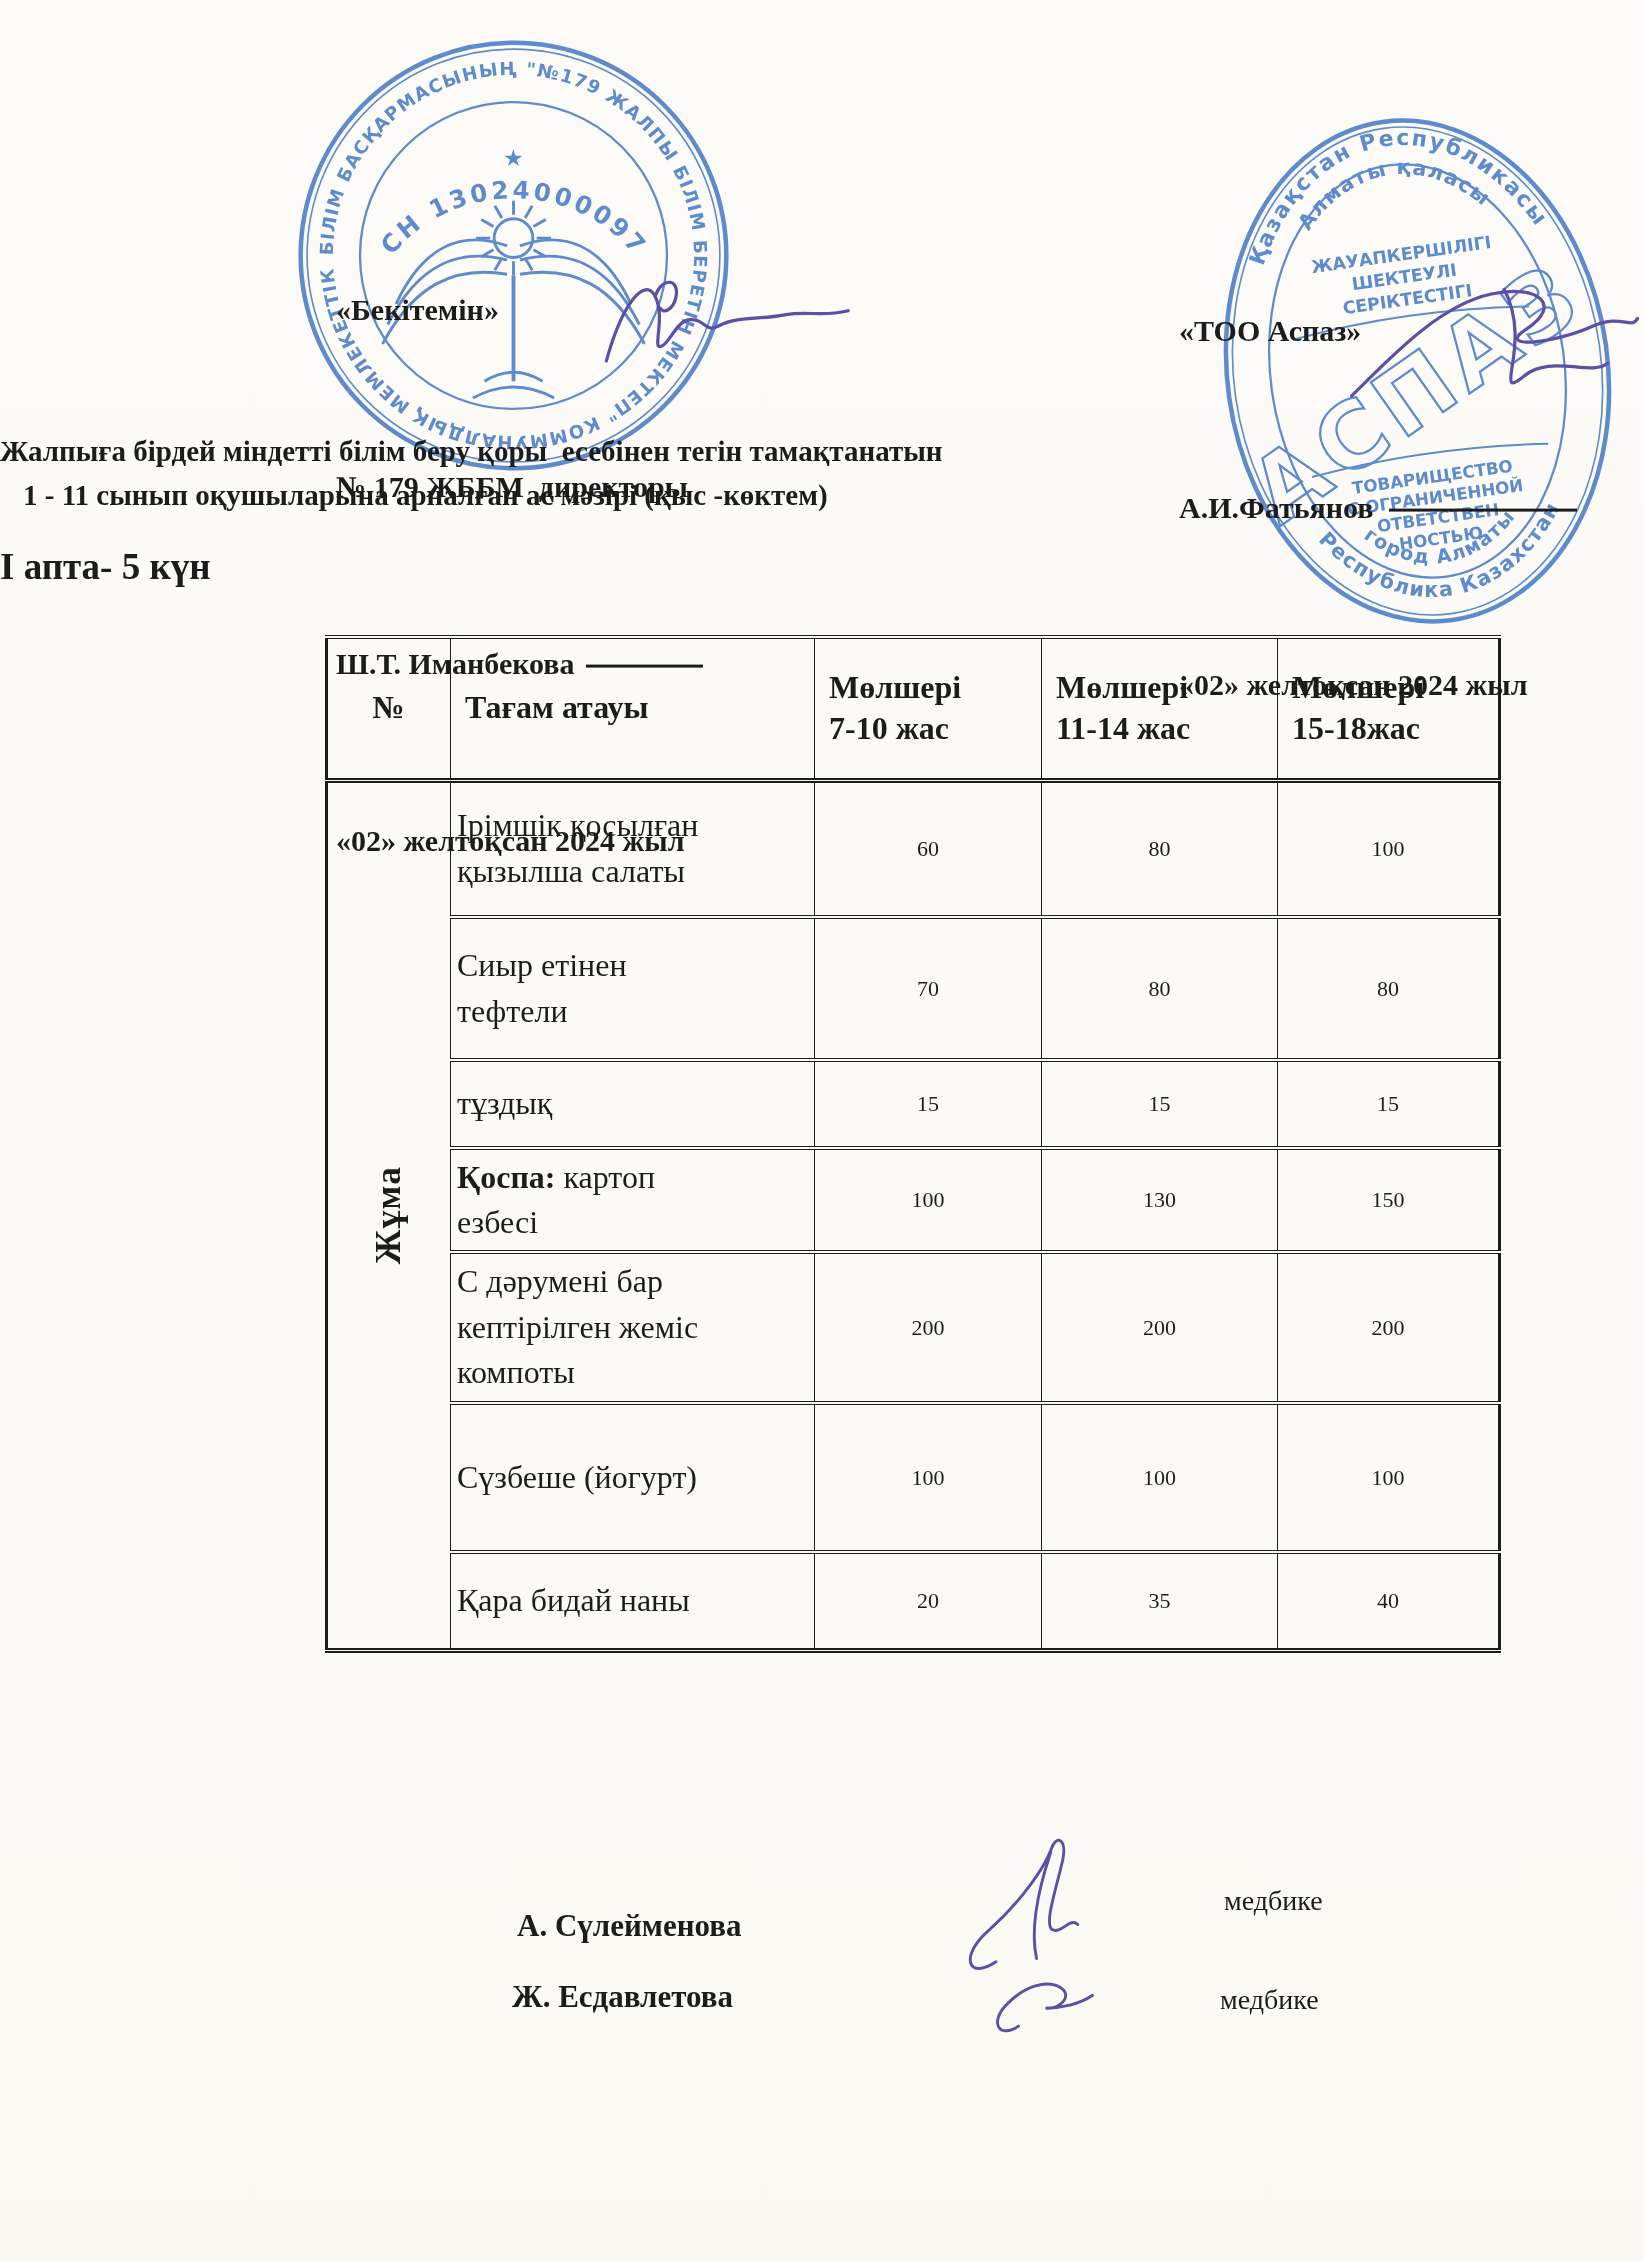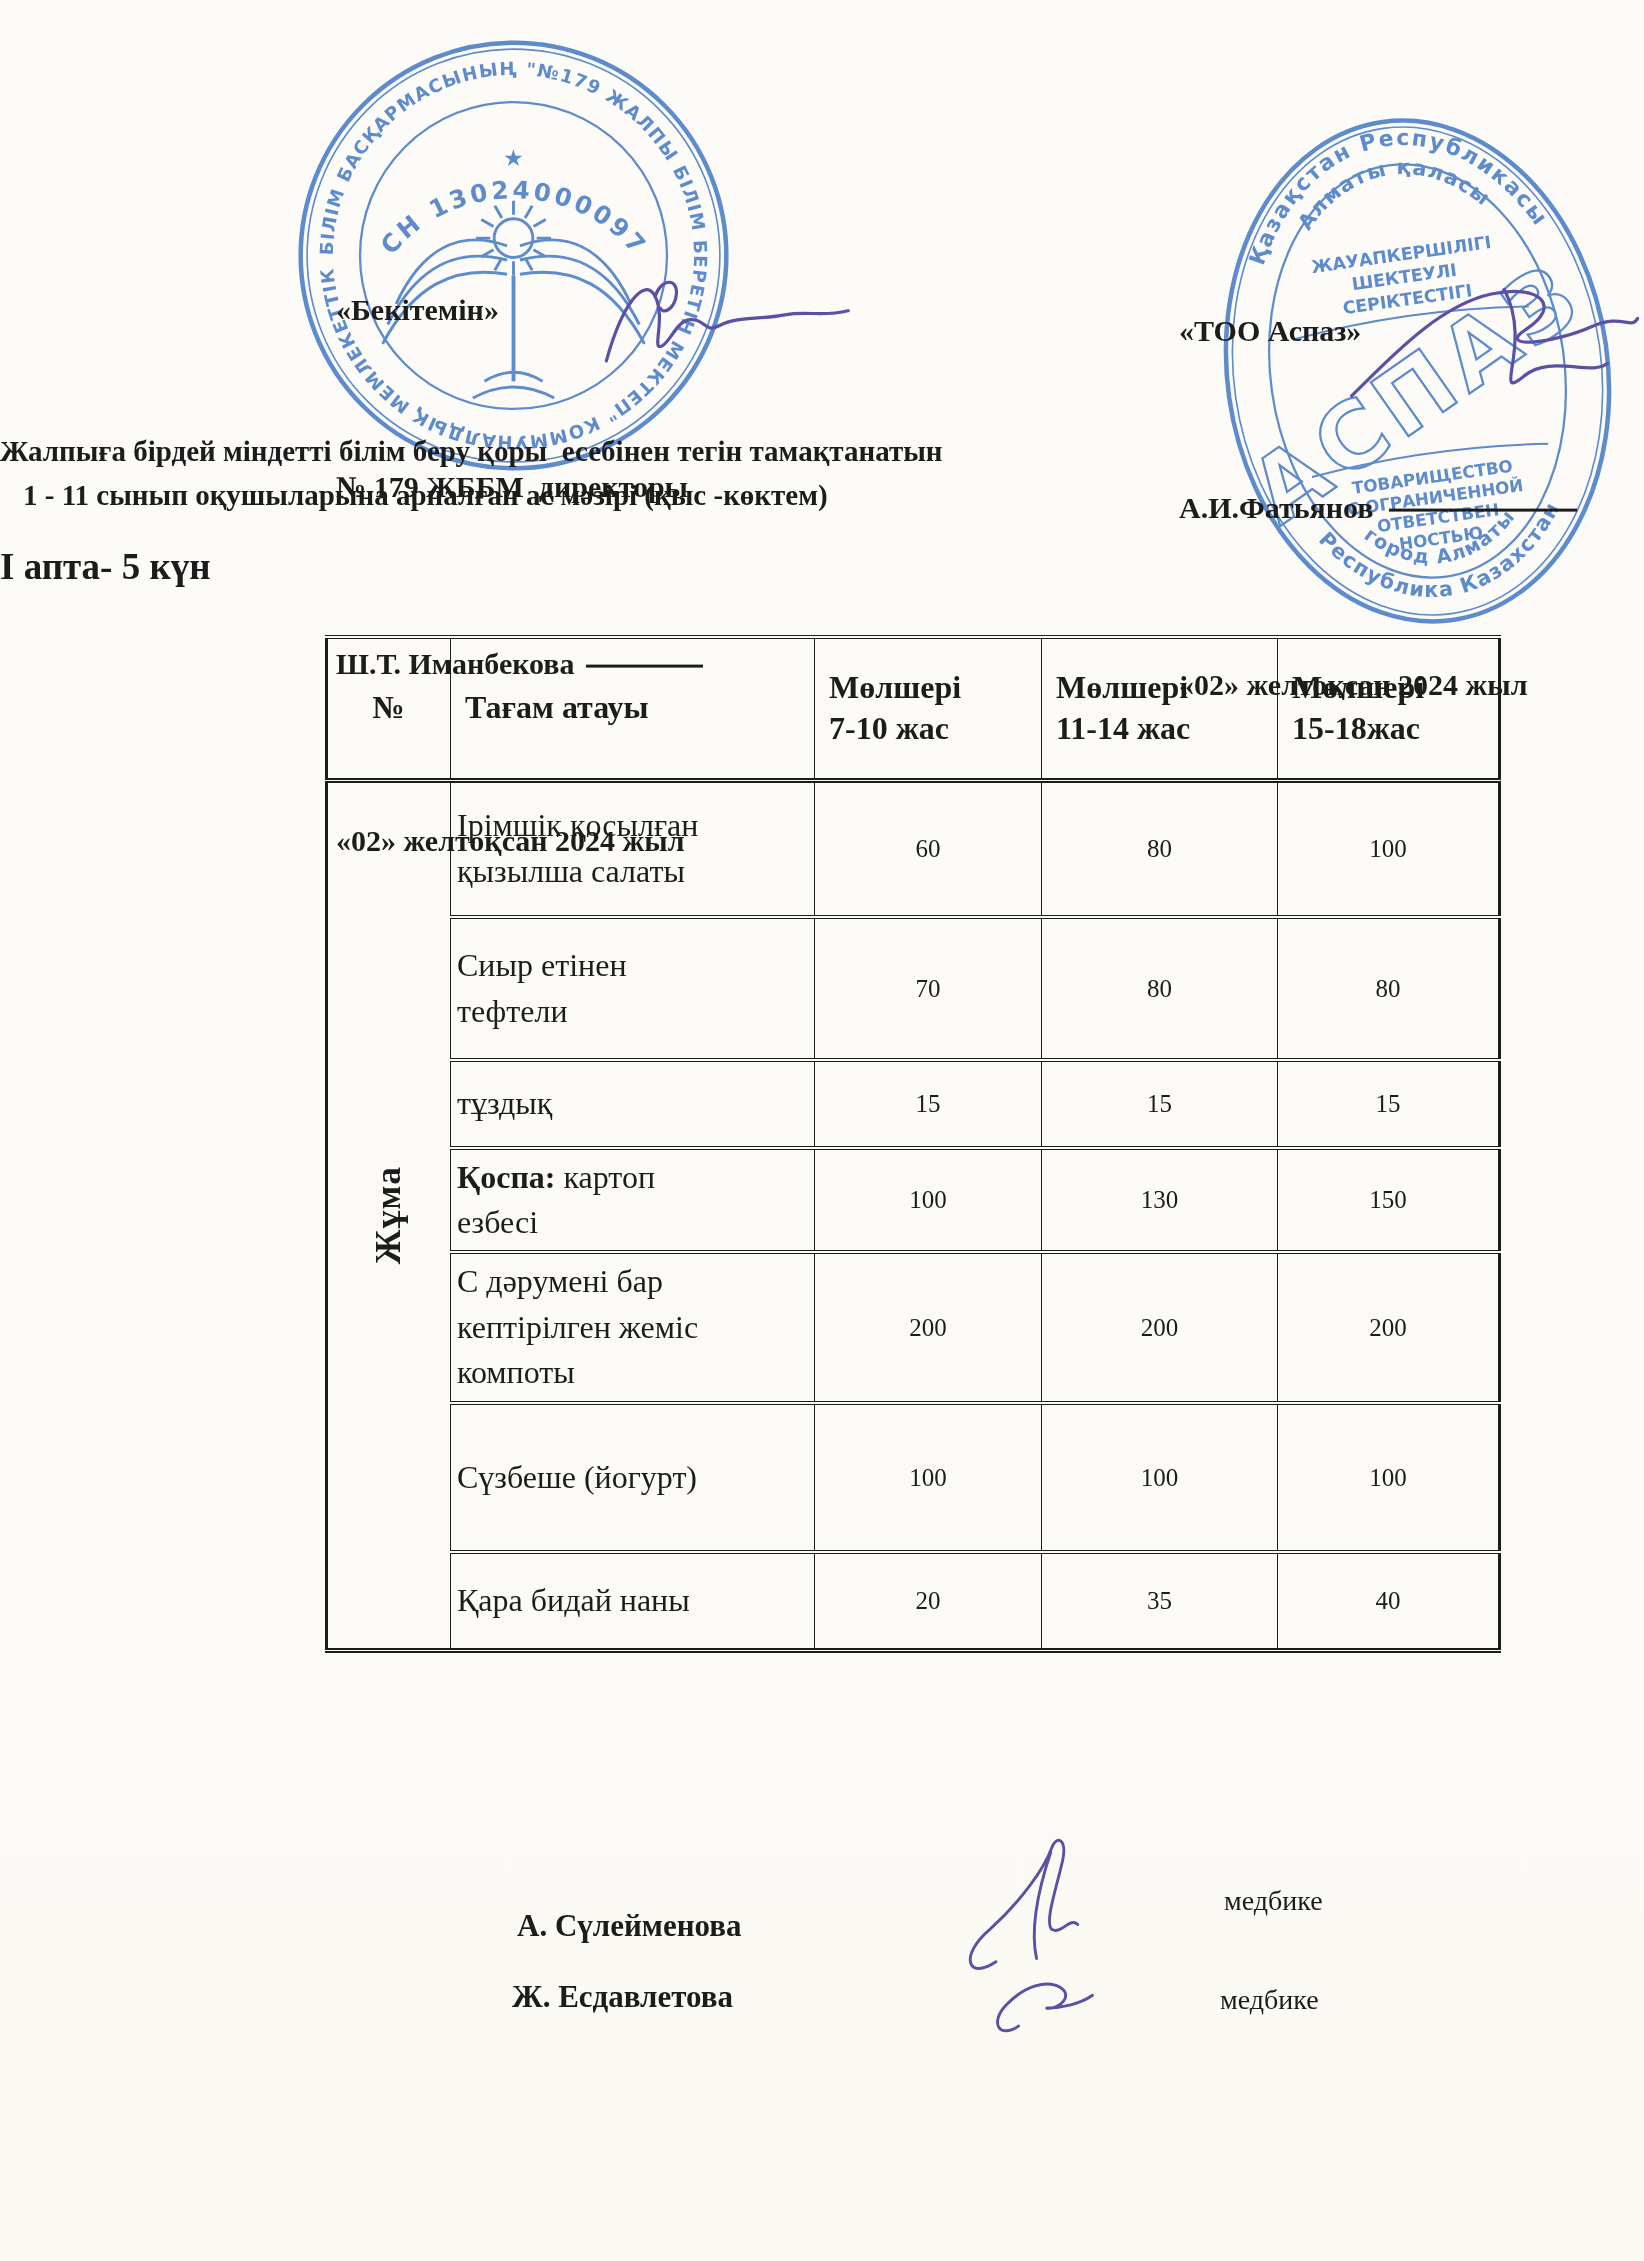--- a/index.html
+++ b/index.html
@@ -36,21 +36,21 @@
   #menu tbody tr:nth-child(6){height:149px}
   #menu tbody tr:nth-child(7){height:98px}
   #menu th,#menu td{border-left:1.9px solid #1c1c1c;border-right:1.9px solid #1c1c1c;vertical-align:middle;}
   #menu th{border-bottom:5.2px double #1c1c1c;font-size:32px;font-weight:bold;text-align:left;
            padding-left:14px;white-space:pre-line;line-height:1.3;}
   #menu th.h-num{text-align:center;padding-left:0;}
   #menu td{border-bottom:4.5px double #1c1c1c;}
   #menu td.day-cell{border-bottom:none;text-align:center;}
   .day-inner{transform:rotate(-90deg);font-weight:bold;font-size:35px;white-space:nowrap;letter-spacing:1.3px;}
   #menu td.name-cell{font-size:32px;padding-left:6px;white-space:pre-line;line-height:1.42;}
-  #menu td.val-cell{font-size:25px;text-align:center;}
+  #menu td.val-cell{font-size:22px;text-align:center;}
   
   .signer-name{position:absolute;z-index:5;font-size:31px;font-weight:bold;white-space:pre;}
   .signer-role{position:absolute;z-index:5;font-size:28px;white-space:pre;}
   #signer1-name{left:517px;top:1881px;margin-top:27px;}  #signer1-role{left:1224px;top:1885px;}
   #signer2-name{left:512px;top:1979px;}  #signer2-role{left:1220px;top:1984px;}
   
   .stamp{position:absolute;z-index:2;opacity:.9;}
   .stamp text{font-family:"DejaVu Sans","Liberation Sans",sans-serif;}
   .sig{position:absolute;z-index:6;}
 </style>

